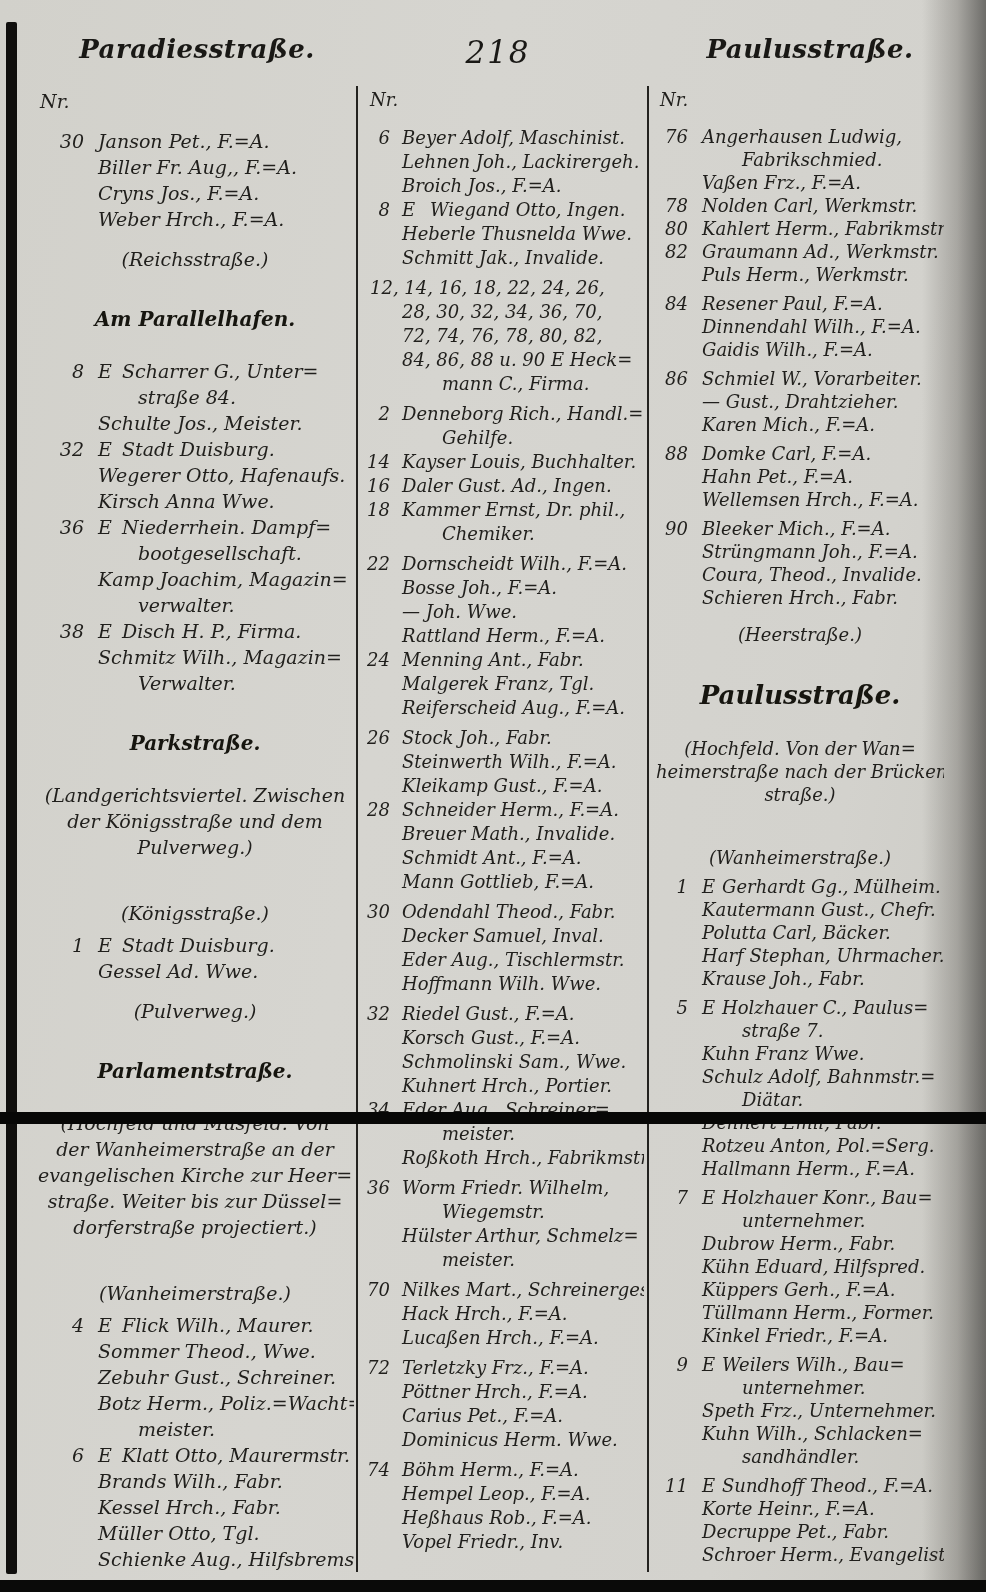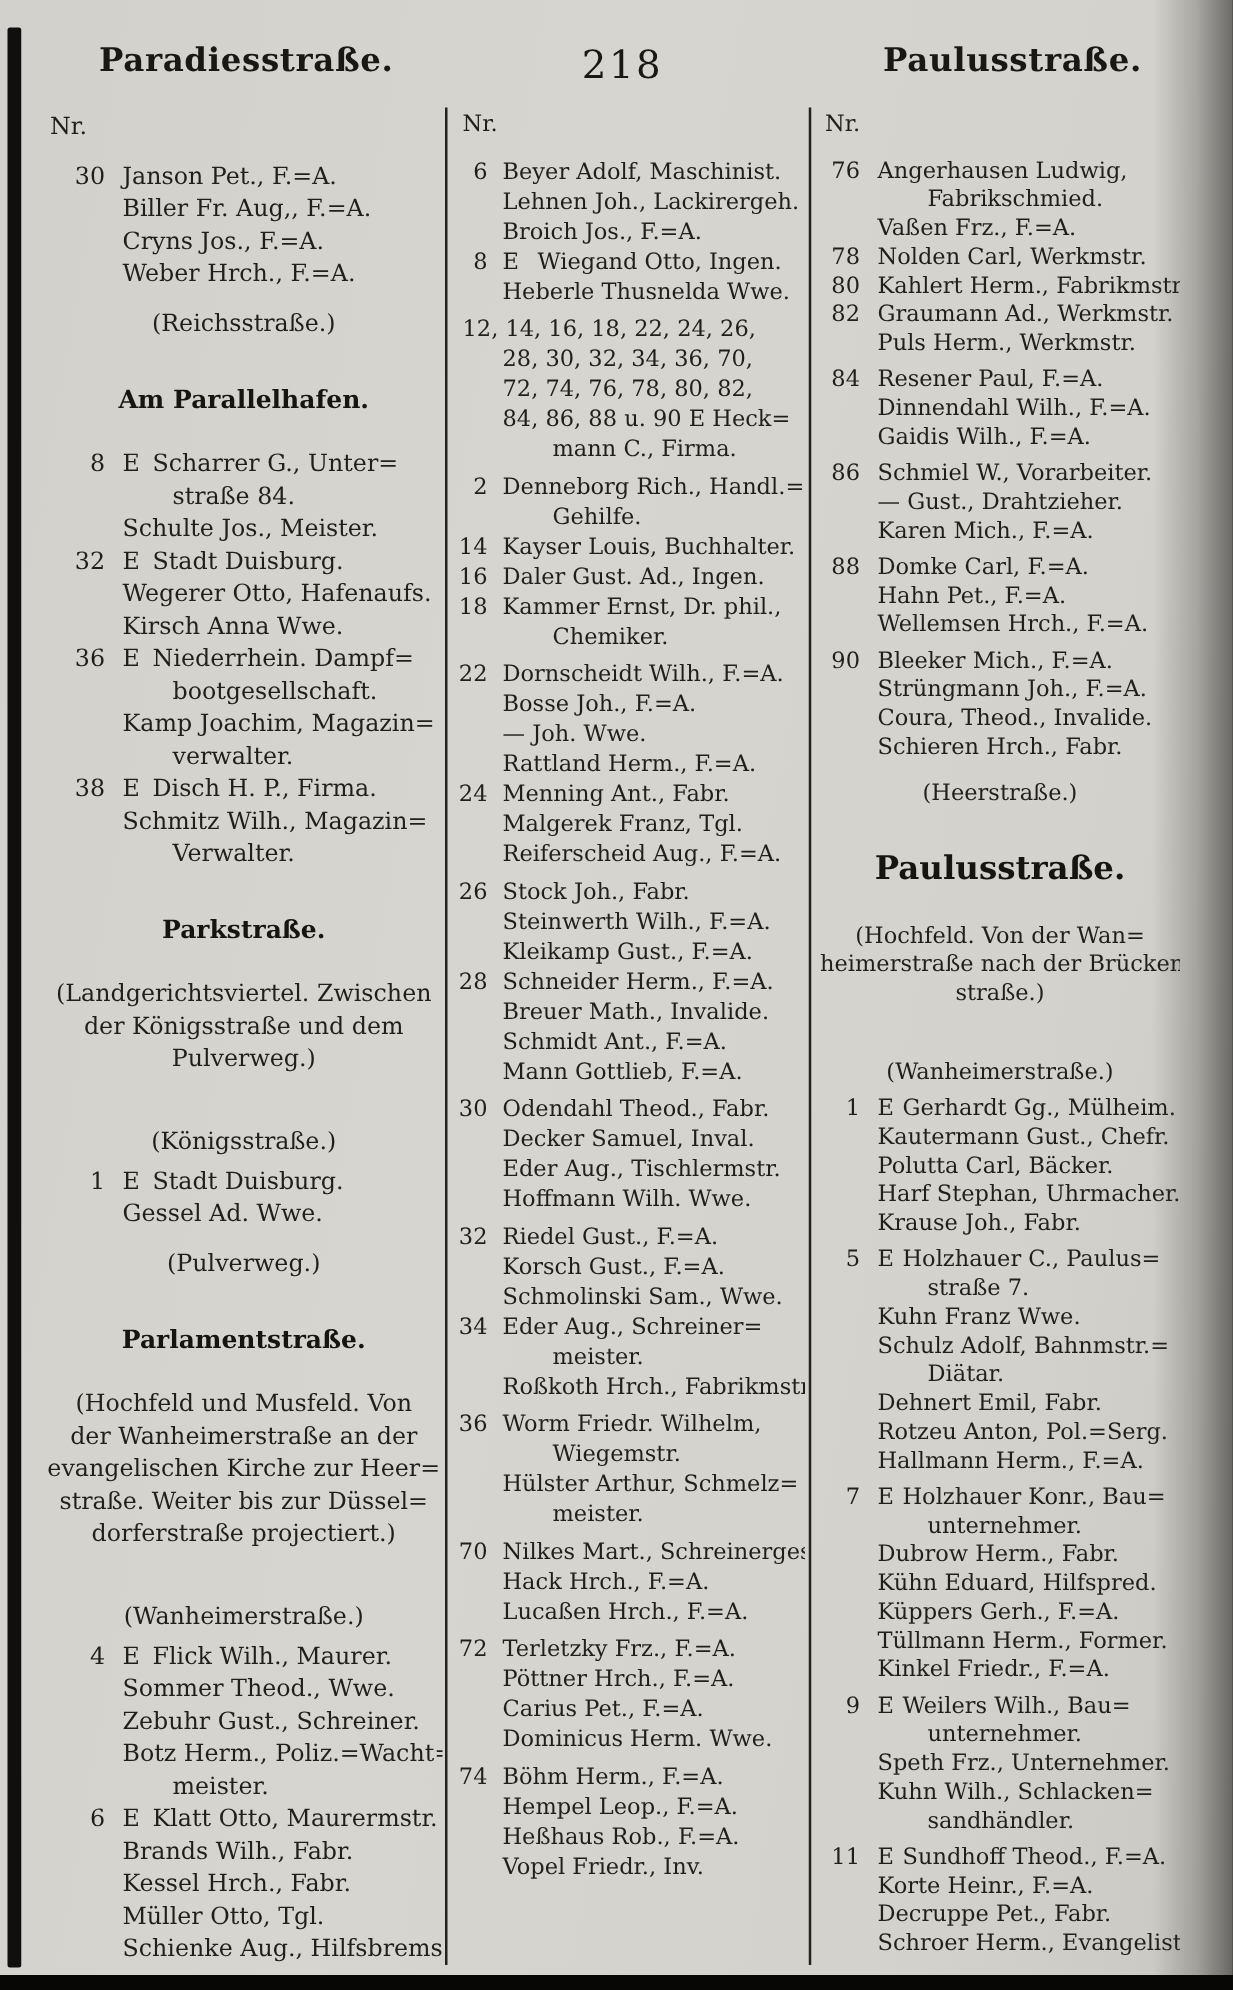--- a/index.html
+++ b/index.html
@@ -2,21 +2,21 @@
 <html style="--ink: #201f1c; --rule: #23221f;"><head>
 <meta charset="utf-8">
 <style>
   html,body{margin:0;padding:0;}
   body{
     width:986px;height:1592px;
     background:#0a0a09;
     font-family:"DejaVu Serif","Liberation Serif",serif;
     position:relative;overflow:hidden;
   }
-  .page{position:absolute;left:0;top:0;width:986px;height:1592px;}
+  .page{position:absolute;left:0;top:0;width:986px;height:1124px;font-style:italic;}
   .paper{
     position:absolute;left:0;top:0;width:986px;height:1580px;
     background:linear-gradient(100deg,#d2d1cb 0%,#d6d5d0 40%,#d3d2cd 78%,#c9c8c2 100%);
     color:var(--ink,#201f1c);
   }
   .gutter-bar{position:absolute;left:6px;top:22px;width:11px;height:1552px;background:#100f0d;border-radius:2px;}
   .edge-shade{position:absolute;right:0;top:0;width:64px;height:1580px;
     background:linear-gradient(to right,rgba(0,0,0,0),rgba(58,55,50,.28) 55%,rgba(25,24,22,.55) 100%);}
   .scan-bar{position:absolute;left:0;bottom:0;width:986px;height:12px;background:#070706;}
 
@@ -108,20 +108,21 @@
         <div class="ln c1"><span class="t">Müller Otto, Tgl.</span></div>
         <div class="ln c1"><span class="t">Schienke Aug., Hilfsbrems.</span></div>
       </div>
     <div class="col col2">
         <div class="ln nr"><span class="t">Nr.</span></div>
         <div class="ln num g2"><span class="n">6</span><span class="t">Beyer Adolf, Maschinist.</span></div>
         <div class="ln c1"><span class="t">Lehnen Joh., Lackirergeh.</span></div>
         <div class="ln c1"><span class="t">Broich Jos., F.=A.</span></div>
         <div class="ln num"><span class="n">8</span><span class="e">E</span><span class="t">Wiegand Otto, Ingen.</span></div>
         <div class="ln c1"><span class="t">Heberle Thusnelda Wwe.</span></div>
+        <div class="ln c1"><span class="t">Schmitt Jak., Invalide.</span></div>
         <div class="ln num0 g1"><span class="t">12, 14, 16, 18, 22, 24, 26,</span></div>
         <div class="ln c1"><span class="t">28, 30, 32, 34, 36, 70,</span></div>
         <div class="ln c1"><span class="t">72, 74, 76, 78, 80, 82,</span></div>
         <div class="ln c1"><span class="t">84, 86, 88 u. 90 E Heck=</span></div>
         <div class="ln c2"><span class="t">mann C., Firma.</span></div>
         <div class="ln num g1"><span class="n">2</span><span class="t">Denneborg Rich., Handl.=</span></div>
         <div class="ln c2"><span class="t">Gehilfe.</span></div>
         <div class="ln num"><span class="n">14</span><span class="t">Kayser Louis, Buchhalter.</span></div>
         <div class="ln num"><span class="n">16</span><span class="t">Daler Gust. Ad., Ingen.</span></div>
         <div class="ln num"><span class="n">18</span><span class="t">Kammer Ernst, Dr. phil.,</span></div>
@@ -140,20 +141,21 @@
         <div class="ln c1"><span class="t">Breuer Math., Invalide.</span></div>
         <div class="ln c1"><span class="t">Schmidt Ant., F.=A.</span></div>
         <div class="ln c1"><span class="t">Mann Gottlieb, F.=A.</span></div>
         <div class="ln num g1"><span class="n">30</span><span class="t">Odendahl Theod., Fabr.</span></div>
         <div class="ln c1"><span class="t">Decker Samuel, Inval.</span></div>
         <div class="ln c1"><span class="t">Eder Aug., Tischlermstr.</span></div>
         <div class="ln c1"><span class="t">Hoffmann Wilh. Wwe.</span></div>
         <div class="ln num g1"><span class="n">32</span><span class="t">Riedel Gust., F.=A.</span></div>
         <div class="ln c1"><span class="t">Korsch Gust., F.=A.</span></div>
         <div class="ln c1"><span class="t">Schmolinski Sam., Wwe.</span></div>
+        <div class="ln c1"><span class="t">Kuhnert Hrch., Portier.</span></div>
         <div class="ln num"><span class="n">34</span><span class="t">Eder Aug., Schreiner=</span></div>
         <div class="ln c2"><span class="t">meister.</span></div>
         <div class="ln c1"><span class="t">Roßkoth Hrch., Fabrikmstr.</span></div>
         <div class="ln num g1"><span class="n">36</span><span class="t">Worm Friedr. Wilhelm,</span></div>
         <div class="ln c2"><span class="t">Wiegemstr.</span></div>
         <div class="ln c1"><span class="t">Hülster Arthur, Schmelz=</span></div>
         <div class="ln c2"><span class="t">meister.</span></div>
         <div class="ln num g1"><span class="n">70</span><span class="t">Nilkes Mart., Schreinerges.</span></div>
         <div class="ln c1"><span class="t">Hack Hrch., F.=A.</span></div>
         <div class="ln c1"><span class="t">Lucaßen Hrch., F.=A.</span></div>

